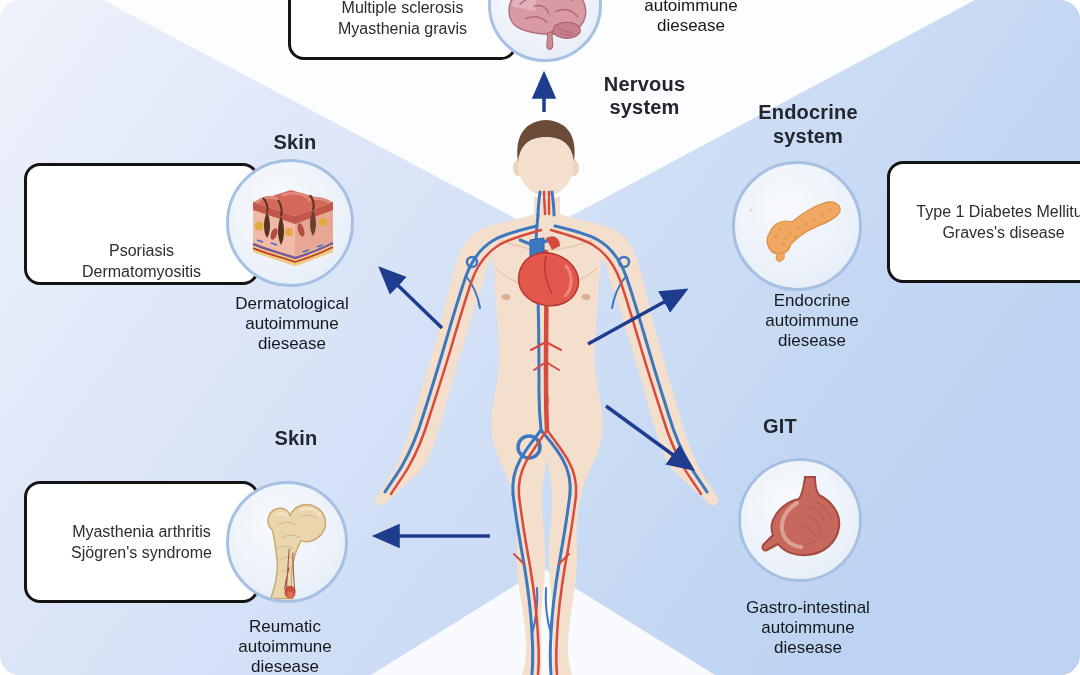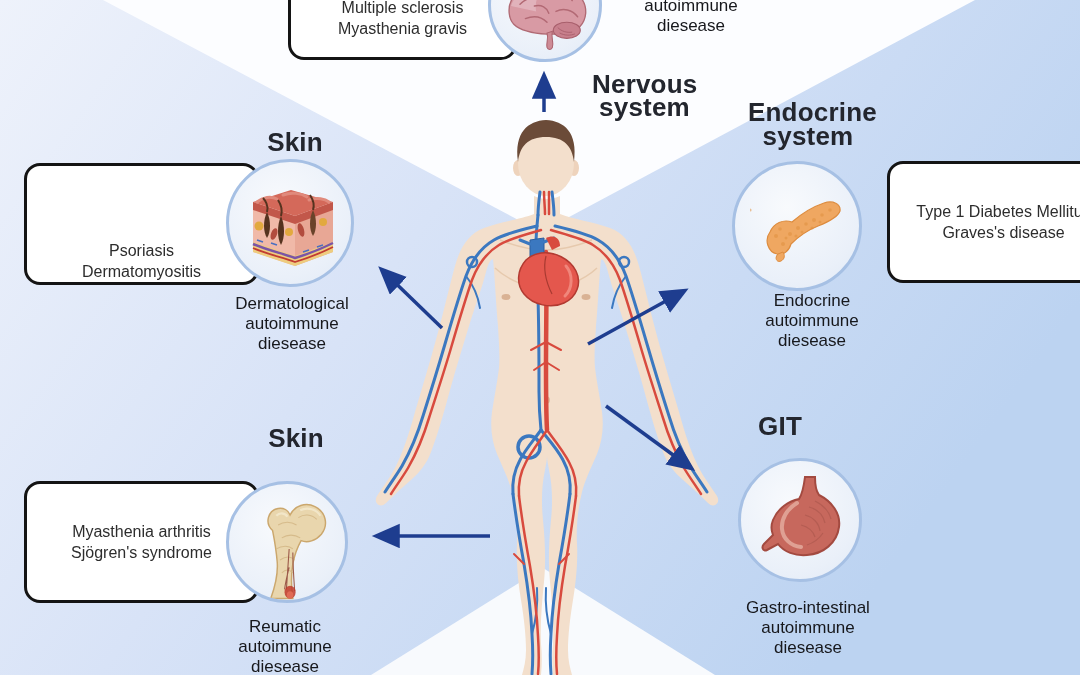--- a/index.html
+++ b/index.html
@@ -1,36 +1,36 @@
 <!DOCTYPE html>
 <html><head>
 <meta charset="utf-8">
 <style>
   html,body{margin:0;padding:0;}
   .stage{
     position:relative;width:1080px;height:675px;overflow:hidden;
-    font-family:"Liberation Sans",sans-serif;background:#d7e2f6;
+    font-family:"Liberation Sans",sans-serif;background:#d7e2f6;border-radius:20px;
   }
   .stage svg{display:block;}
   #bg{position:absolute;left:0;top:0;z-index:1;}
   #figure{position:absolute;left:0;top:0;z-index:3;}
   #arrows{position:absolute;left:0;top:0;z-index:3;}
   .sys-box{
     position:absolute;background:#ffffff;border:3px solid #141414;border-radius:16px;
     display:flex;align-items:center;justify-content:center;text-align:center;
     color:#2d2d2d;font-size:16px;line-height:21px;white-space:pre-line;z-index:2;
   }
   .sys-circle{
     position:absolute;border-radius:50%;border:3px solid #a6c0e4;box-sizing:border-box;
     background:radial-gradient(circle at 42% 35%, #f8fafd 0%, #eaf0f9 68%, #e0e9f6 100%);
     z-index:4;overflow:hidden;
   }
   .sys-circle svg{position:absolute;}
   .sys-title{
-    position:absolute;text-align:center;color:#23262e;font-size:26px;line-height:23px;
+    position:absolute;text-align:center;color:#23262e;font-size:20px;line-height:23px;
     font-weight:600;white-space:pre-line;z-index:6;letter-spacing:.2px;
   }
   .sys-sub{
     position:absolute;text-align:center;color:#17181c;font-size:17px;line-height:20px;
     font-weight:500;white-space:pre-line;z-index:6;
   }
   
   #nervous-box{left:288px;top:-46px;width:229px;height:106px;align-items:flex-end;padding-bottom:18px;box-sizing:border-box;}
   #skin-box{left:24px;top:163px;width:229px;height:116px;align-items:flex-end;}
   #endocrine-box{left:887px;top:161px;width:227px;height:116px;}

